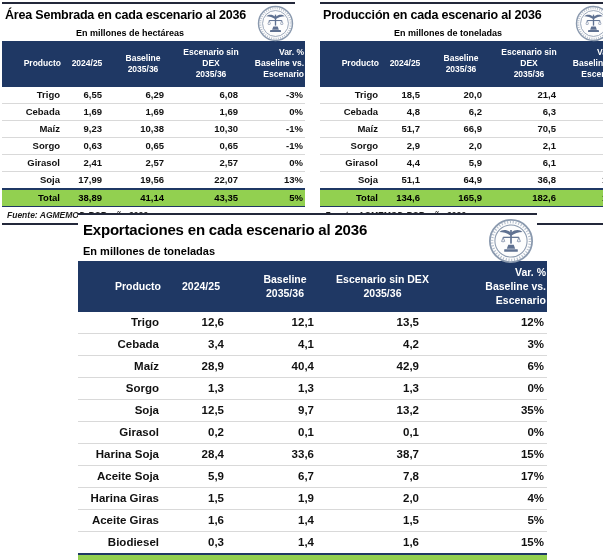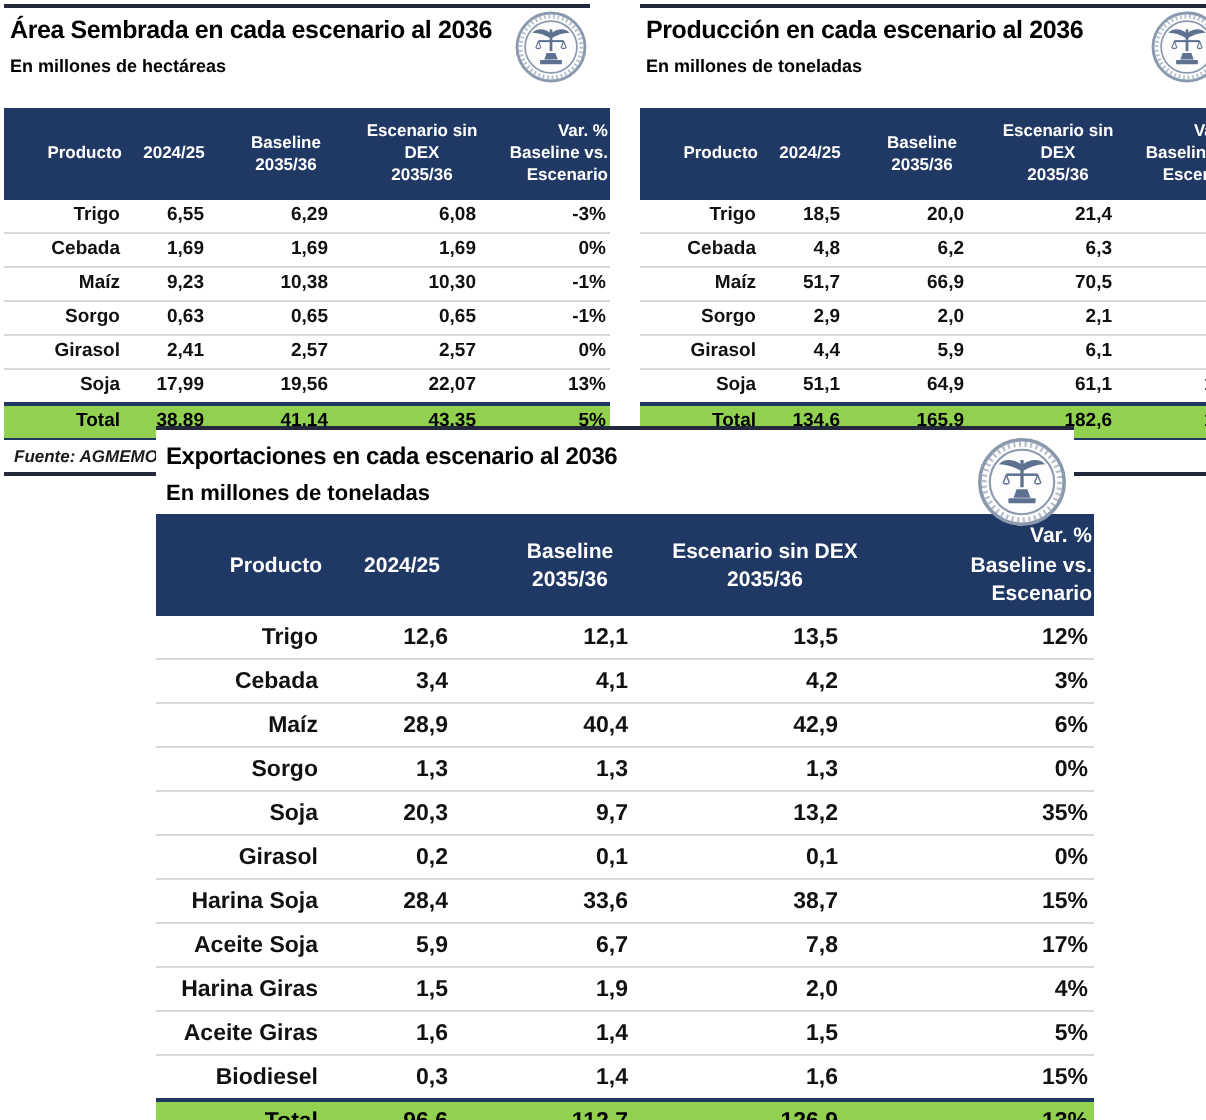--- a/index.html
+++ b/index.html
@@ -11,27 +11,27 @@
   .tbl{
     position:absolute;
     border-top:2px solid var(--rule,#23283a);
     border-bottom:2px solid var(--rule,#23283a);
     background:#fff;
   }
   .tbl-area{left:2px;top:2px;width:293px;}
   .tbl-prod{left:320px;top:2px;width:293px;}
   .tbl-exp{left:78px;top:213px;width:459px;}
 
-  .head{position:relative;padding:5px 40px 16px 3px;}
+  .head{position:relative;padding:5px 40px 3px 3px;}
   .big .head{padding:7px 52px 4px 5px;}
   .title{font-weight:bold;color:#000;letter-spacing:-0.2px;line-height:1.1;}
   .small .title{font-size:12.5px;}
-  .big .title{font-size:12px;}
+  .big .title{font-size:15px;}
   .subtitle{font-weight:bold;color:#000;margin-top:5px;}
-  .small .subtitle{font-size:9px;}
+  .small .subtitle{font-size:9px;text-align:center;}
   .big .subtitle{font-size:11px;margin-top:6px;}
 
   .seal{position:absolute;right:1px;top:1px;line-height:0;}
   .small .seal svg{width:37px;height:37px;}
   .big .seal{right:3px;top:3px;}
   .big .seal svg{width:46px;height:46px;}
 
   table{width:100%;border-collapse:collapse;table-layout:fixed;}
   thead th{
     background:var(--header-bg,#1F3864);color:var(--header-text,#fff);
@@ -231,21 +231,21 @@
           <td class="c0">Girasol</td>
           <td class="c1">4,4</td>
           <td class="c2">5,9</td>
           <td class="c3">6,1</td>
           <td class="c4">3%</td>
         </tr>
         <tr>
           <td class="c0">Soja</td>
           <td class="c1">51,1</td>
           <td class="c2">64,9</td>
-          <td class="c3">61,1</td>
+          <td class="c3">36,8</td>
           <td class="c4">18%</td>
         </tr>
       </tbody>
     <tfoot>
         <tr>
           <td class="c0">Total</td>
           <td class="c1">134,6</td>
           <td class="c2">165,9</td>
           <td class="c3">182,6</td>
           <td class="c4">10%</td>
@@ -303,21 +303,21 @@
         </tr>
         <tr>
           <td class="c0">Sorgo</td>
           <td class="c1">1,3</td>
           <td class="c2">1,3</td>
           <td class="c3">1,3</td>
           <td class="c4">0%</td>
         </tr>
         <tr>
           <td class="c0">Soja</td>
-          <td class="c1">20,3</td>
+          <td class="c1">12,5</td>
           <td class="c2">9,7</td>
           <td class="c3">13,2</td>
           <td class="c4">35%</td>
         </tr>
         <tr>
           <td class="c0">Girasol</td>
           <td class="c1">0,2</td>
           <td class="c2">0,1</td>
           <td class="c3">0,1</td>
           <td class="c4">0%</td>

